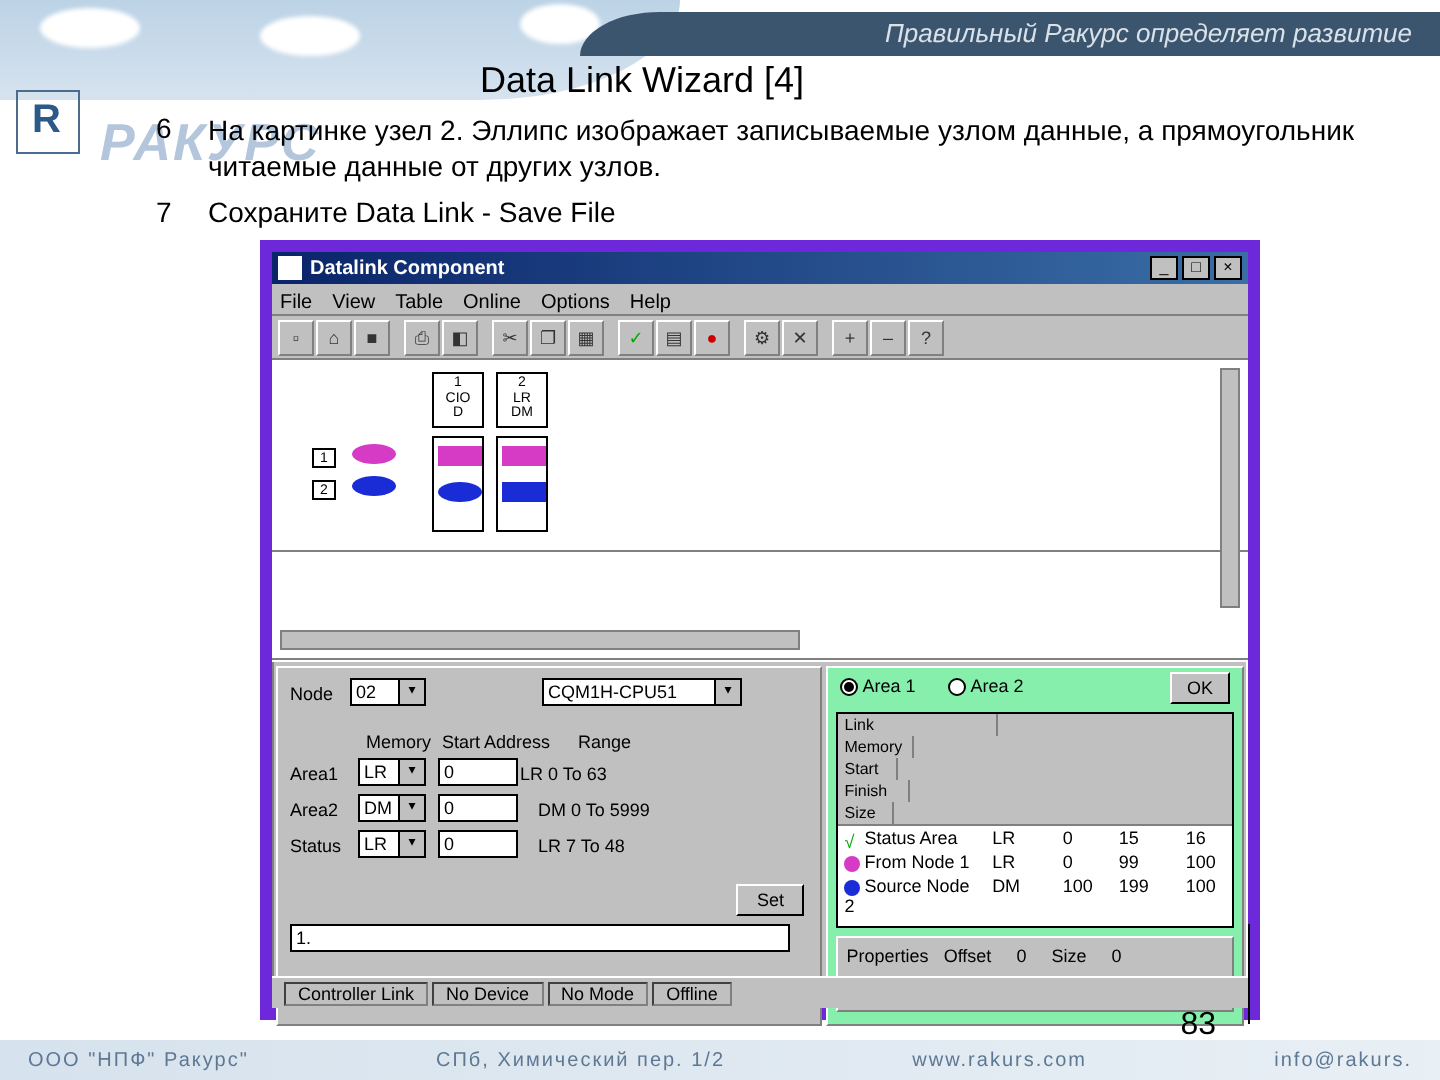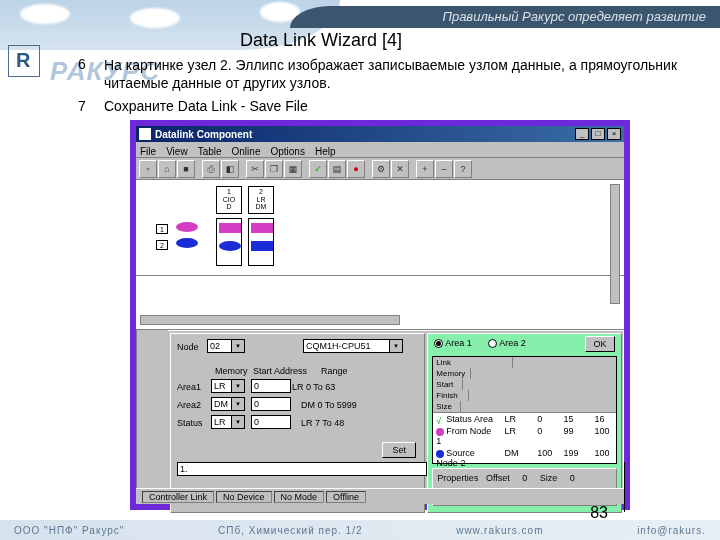--- a/index.html
+++ b/index.html
@@ -38,21 +38,21 @@
 
   .canvas { height:150px; background:#fff; position:relative; border-bottom:1px solid #808080; }
   .node { position:absolute; width:26px; height:28px; border:1px solid #000; background:#fff; font-size:7px; text-align:center; padding-top:1px; line-height:1.1; }
   .grp { position:absolute; width:26px; height:48px; border:1px solid #000; }
   .el { position:absolute; width:22px; height:10px; border-radius:50%; }
   .rc { position:absolute; width:22px; height:10px; }
   .pink { background:#d53bc5; }
   .blue { background:#1a2cd6; }
   .lab { position:absolute; width:12px; height:10px; border:1px solid #000; font-size:7px; text-align:center; line-height:10px; background:#fff; }
 
-  .bottom { height:185px; display:flex; border-top:1px solid #fff;margin-left:32px; }
+  .bottom { height:185px; display:flex; border-top:1px solid #fff; }
   .left { width:56%; border:1px solid #808080; border-top-color:#fff; border-left-color:#fff; margin:2px; padding:6px; position:relative; background:#c0c0c0; }
   .right { flex:1; border:1px solid #808080; border-top-color:#fff; border-left-color:#fff; margin:2px 2px 2px 0; padding:6px; position:relative; background:#86efac; }
   .fld-l { font-size:9px; position:absolute; }
   .combo { position:absolute; height:14px; background:#fff; border:1px solid #000; font-size:9px; padding:0 2px; line-height:12px; }
   .combo::after { content:"▾"; position:absolute; right:0; top:0; width:12px; height:12px; background:#c0c0c0; border-left:1px solid #000; text-align:center; font-size:7px; line-height:12px; }
   .btn { position:absolute; background:#c0c0c0; border:1px solid #000; border-top-color:#fff; border-left-color:#fff; font-size:9px; text-align:center; line-height:14px; height:16px; }
   .txtin { position:absolute; background:#fff; border:1px solid #000; height:14px; font-size:9px; padding:0 2px; line-height:12px; }
 
   .radio { position:absolute; font-size:9px; }
   .radio .r { width:9px; height:9px; border:1px solid #000; border-radius:50%; display:inline-block; background:#fff; vertical-align:middle; margin-right:2px; position:relative; }

